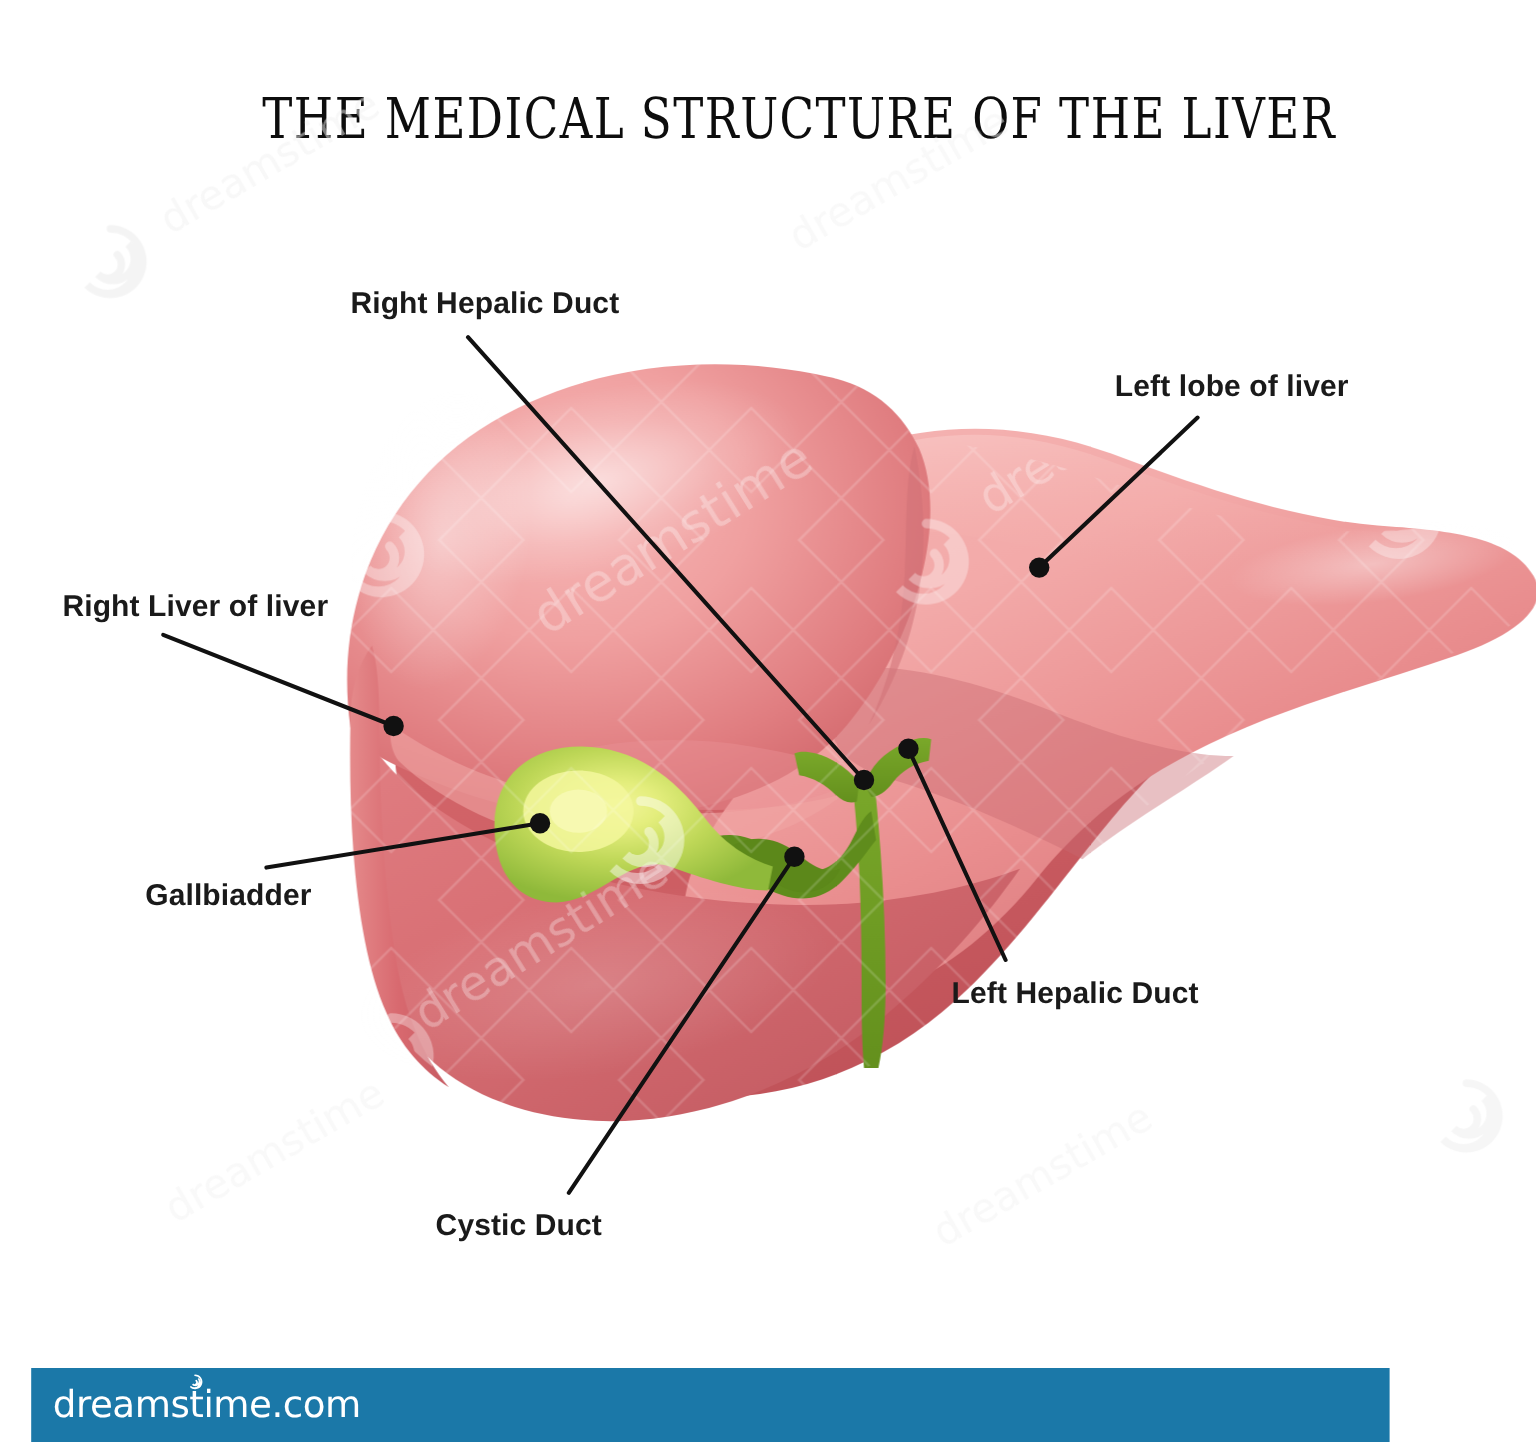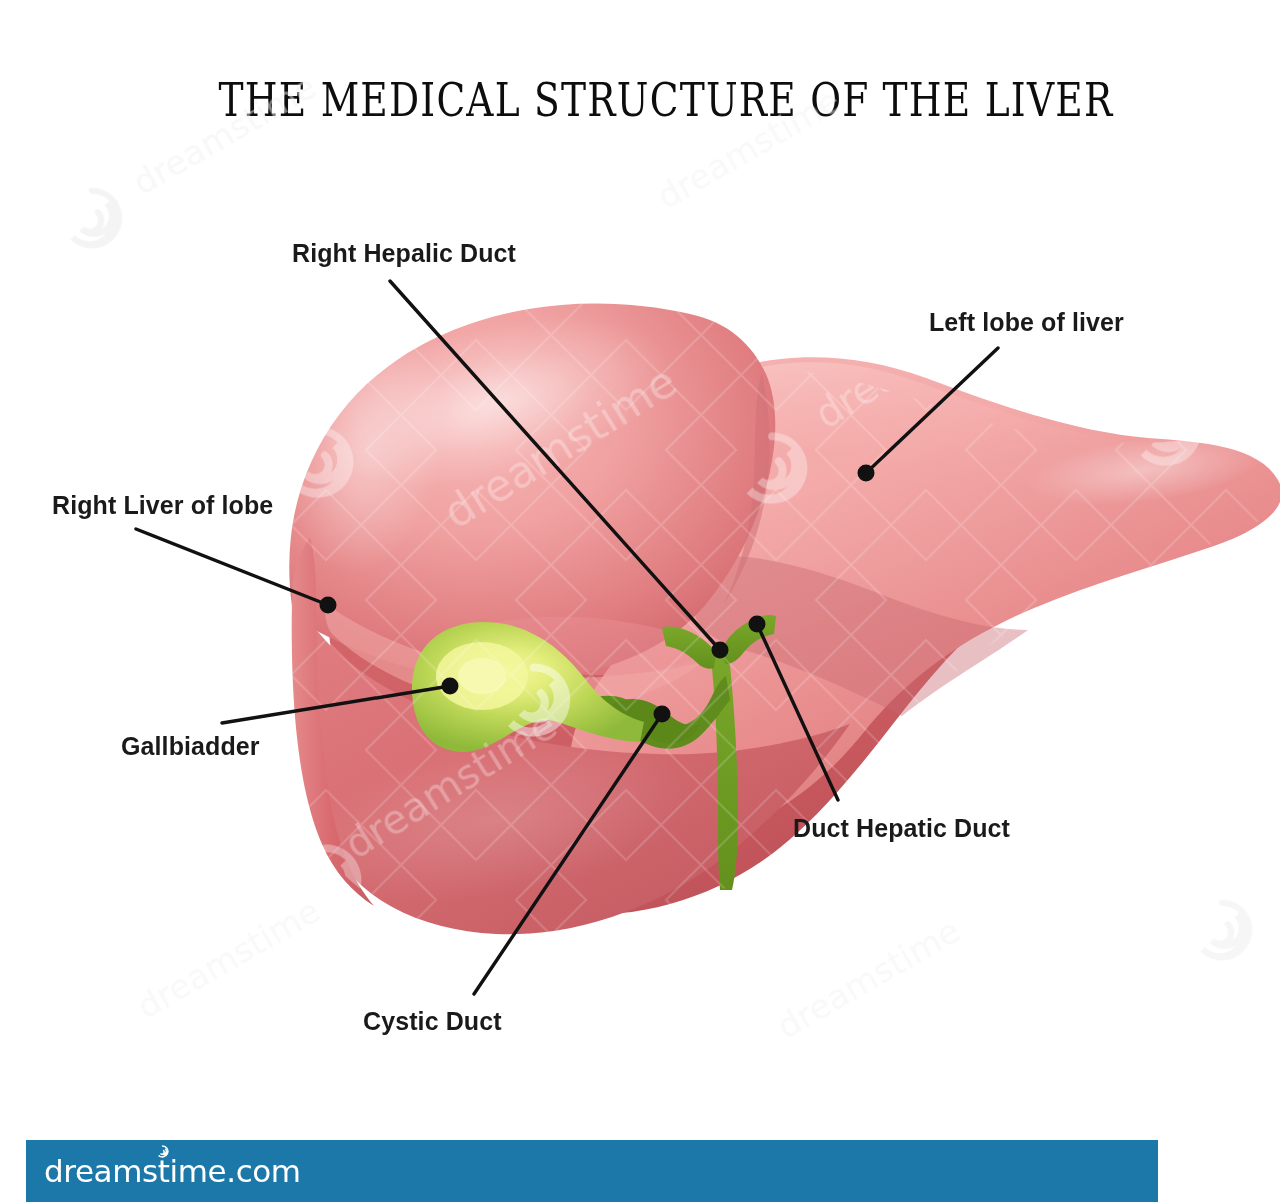--- a/index.html
+++ b/index.html
@@ -431,25 +431,25 @@
       <circle cx="424" cy="686" r="8.5"></circle>
       <circle cx="731" cy="624" r="8.5"></circle>
       <circle cx="636" cy="714" r="8.5"></circle>
     </g>
   </svg>
 
   <div class="label lbl-right-hepatic">Right Hepalic Duct</div>
 
   <div class="label lbl-left-lobe">Left lobe of liver</div>
 
-  <div class="label lbl-right-liver">Right Liver of lobe</div>
+  <div class="label lbl-right-liver">Right Liver of liver</div>
 
   <div class="label lbl-gallbladder">Gallbiadder</div>
 
-  <div class="label lbl-left-hepatic">Duct Hepatic Duct</div>
+  <div class="label lbl-left-hepatic">Left Hepalic Duct</div>
 
   <div class="label lbl-cystic">Cystic Duct</div>
 
   <div class="footer">
     <div class="footer-logo">
       <span>dreamstime.com</span>
       <svg class="reg" viewBox="-30 -30 60 60">
         <path d="M0,-22 A22,22 0 1,1 -15.6,15.6 A16,16 0 1,0 11,-11 A11,11 0 1,1 -8,8 A6,6 0 1,0 4,-4" fill="none" stroke="#ffffff" stroke-width="5.5" stroke-linecap="round"></path>
       </svg>
     </div>

